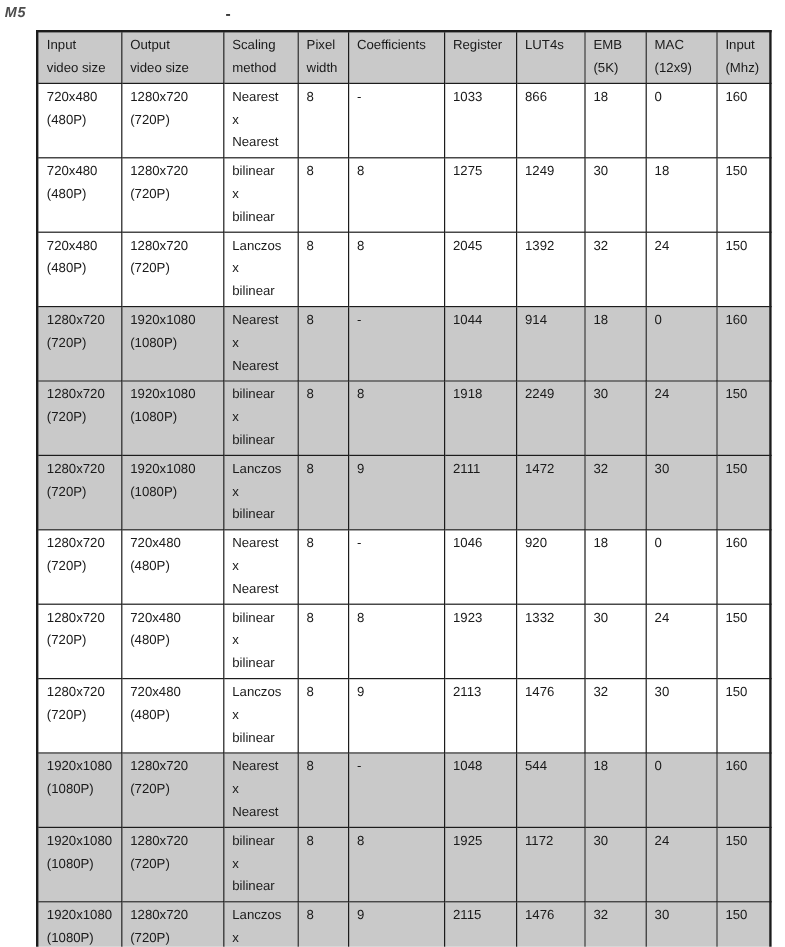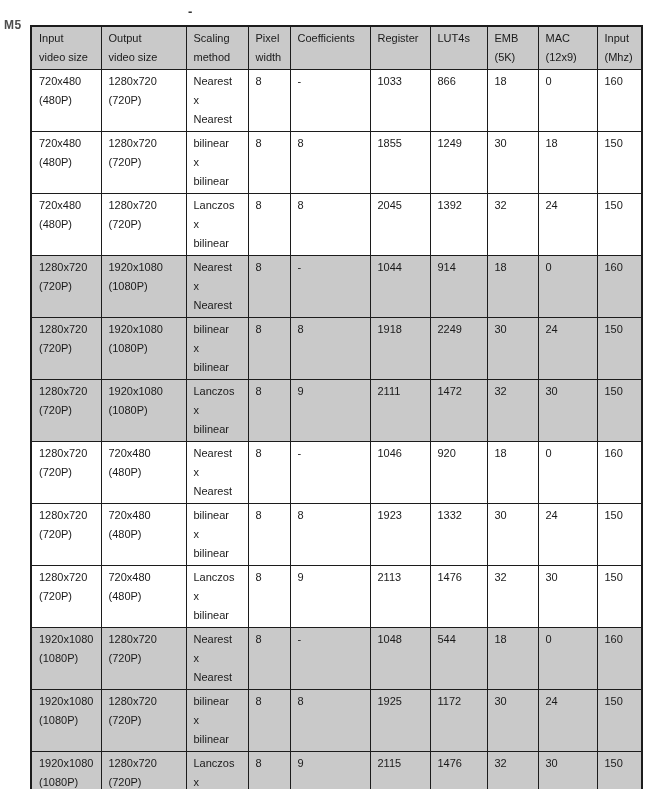--- a/index.html
+++ b/index.html
@@ -12,23 +12,24 @@
   * { box-sizing: border-box; }
   html, body {
     margin: 0; padding: 0;
     width: 654px; height: 789px;
     overflow: hidden;
     background: #ffffff;
     font-family: "Liberation Sans", "DejaVu Sans", sans-serif;
   }
   #stage { position: relative; width: 654px; height: 789px; }
   #page-label {
-    position: absolute; left: 4px; top: 18px;
+    position: absolute; left: 4px; top: 3px;
     font-size: 12px; font-weight: bold; color: var(--label);
     letter-spacing: 0.5px;
+    font-style: italic;
   }
   #stray-mark {
     position: absolute; left: 188px; top: 4px;
     font-size: 13px; font-weight: bold; color: #333333;
   }
   .data-table {
     position: absolute; left: 30px; top: 25px;
     width: 611px;
     border-collapse: collapse;
     table-layout: fixed;
@@ -122,21 +123,21 @@
         <tr class="plain">
           <td>720x480
 (480P)</td>
           <td>1280x720
 (720P)</td>
           <td>bilinear
 x
 bilinear</td>
           <td>8</td>
           <td>8</td>
-          <td>1855</td>
+          <td>1275</td>
           <td>1249</td>
           <td>30</td>
           <td>18</td>
           <td>150</td>
         </tr>
         <tr class="plain">
           <td>720x480
 (480P)</td>
           <td>1280x720
 (720P)</td>

